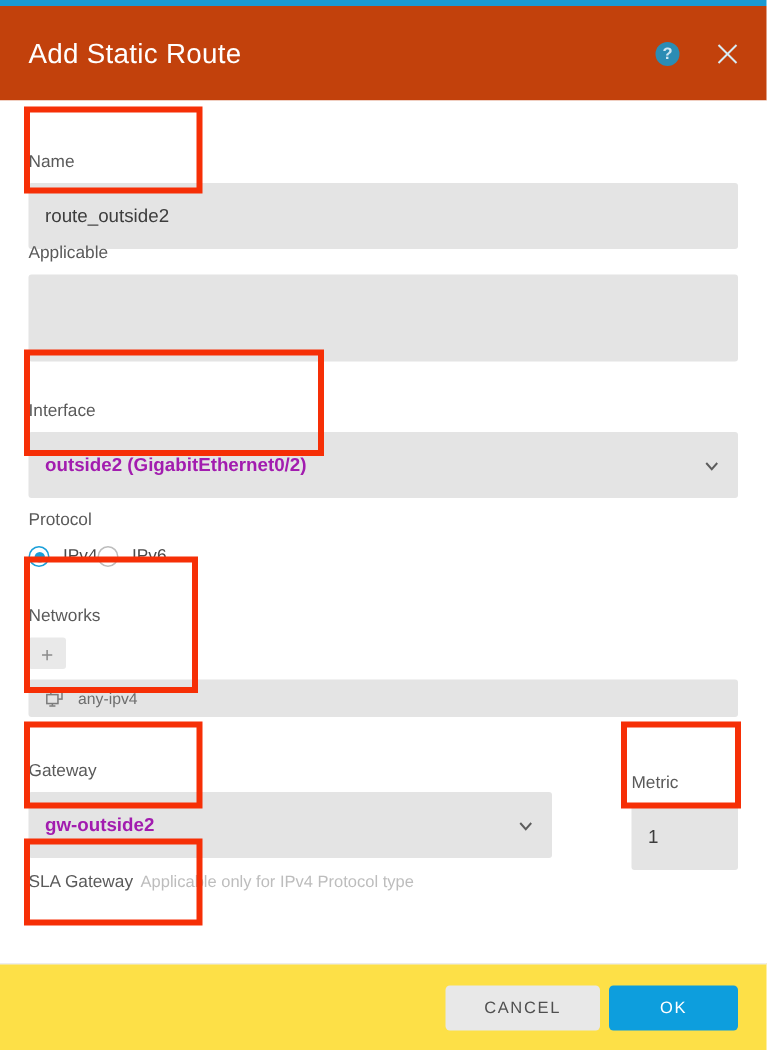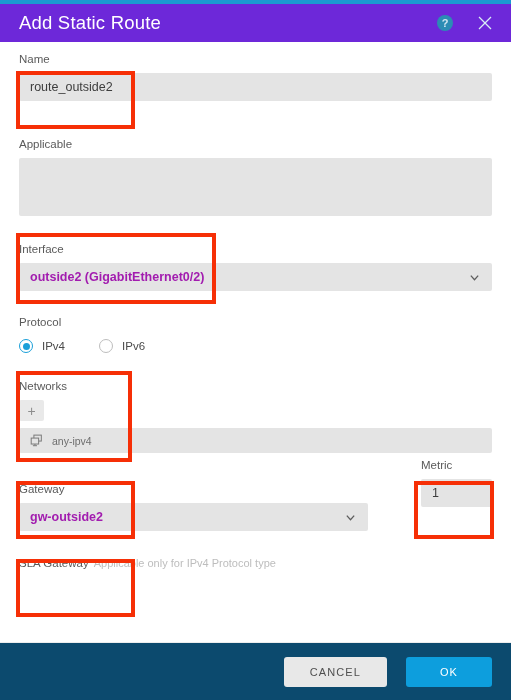--- a/index.html
+++ b/index.html
@@ -22,22 +22,22 @@
     flex-direction: column;
   }
 
   
   .topstrip {
     height: 4px;
     background: #1b9ad1;
     flex: none;
   }
   .titlebar {
-    height: 38px;
-    background: #6d28d9;
+    height: 63px;
+    background: #c2410c;
     flex: none;
     display: flex;
     align-items: center;
     padding: 0 16px 0 19px;
     box-sizing: border-box;
   }
   .title-text {
     color: #ffffff;
     font-size: 18.5px;
     font-weight: 400;
@@ -88,21 +88,21 @@
   }
   .field-label .hint {
     color: #bdbdbd;
     font-size: 11px;
     margin-left: 5px;
   }
   .ctrl {
     background: #e4e4e4;
     border: none;
     border-radius: 2px;
-    height: 28px;
+    height: 44px;
     box-sizing: border-box;
     font-family: "Liberation Sans", sans-serif;
     font-size: 12.5px;
     color: #3d3d3d;
     padding: 0 11px;
     display: flex;
     align-items: center;
     width: 100%;
     outline: none;
   }
@@ -122,21 +122,20 @@
     height: 11px;
     flex: none;
     margin-right: 1px;
   }
   .chev svg { display: block; }
 
   
   .radio-row {
     display: flex;
     align-items: center;
-    gap: 34px;
     height: 20px;
   }
   .radio-item {
     display: flex;
     align-items: center;
     gap: 9px;
     cursor: pointer;
   }
   .radio-dot {
     width: 14px;
@@ -200,27 +199,27 @@
   .net-name {
     font-size: 10.5px;
     color: #6e6e6e;
     text-align: center;
   }
 
   
   .footer {
     height: 58px;
     flex: none;
-    background: #0c4a6e;
+    background: #fde047;
     border-top: 1px solid #ededed;
     display: flex;
     align-items: center;
     justify-content: flex-end;
     padding-right: 19px;
-    gap: 19px;
+    gap: 6px;
     box-sizing: border-box;
   }
   .btn {
     border: none;
     border-radius: 3px;
     font-family: "Liberation Sans", sans-serif;
     font-size: 11px;
     letter-spacing: 1.1px;
     cursor: pointer;
     height: 30px;
@@ -258,21 +257,21 @@
     <div class="hdr-icon close-icon">
       <svg viewBox="0 0 20 20" width="20" height="20" fill="none" stroke="currentColor" stroke-width="1.3">
         <line x1="4" y1="4" x2="16" y2="16"></line>
         <line x1="16" y1="4" x2="4" y2="16"></line>
       </svg>
     </div>
   </div>
 
   <div class="form-body">
 
-    <div class="field-group" style="left:19px; top:10px; width:473px;">
+    <div class="field-group" style="left:19px; top:34px; width:473px;">
       <div class="field-label">Name</div>
       <div class="ctrl">route_outside2</div>
     </div>
 
     <div class="field-group" style="left:19px; top:95px; width:473px;">
       <div class="field-label">Applicable</div>
       <div class="ctrl textarea-ctrl"></div>
     </div>
 
     <div class="field-group" style="left:19px; top:200px; width:473px;">
@@ -322,21 +321,21 @@
       <div class="ctrl select-ctrl">
         <span class="val">gw-outside2</span>
         <span class="chev">
           <svg viewBox="0 0 12 12" width="11" height="11" fill="none" stroke="currentColor" stroke-width="1.4">
             <polyline points="2,4 6,8.5 10,4"></polyline>
           </svg>
         </span>
       </div>
     </div>
 
-    <div class="field-group" style="left:421px; top:416px; width:71px;">
+    <div class="field-group" style="left:421px; top:448px; width:71px;">
       <div class="field-label">Metric</div>
       <div class="ctrl">1</div>
     </div>
 
     <div class="field-group" style="left:19px; top:514px; width:473px;">
       <div class="field-label">
         <span>SLA Gateway</span><span class="hint">Applicable only for IPv4 Protocol type</span>
       </div>
     </div>
 

